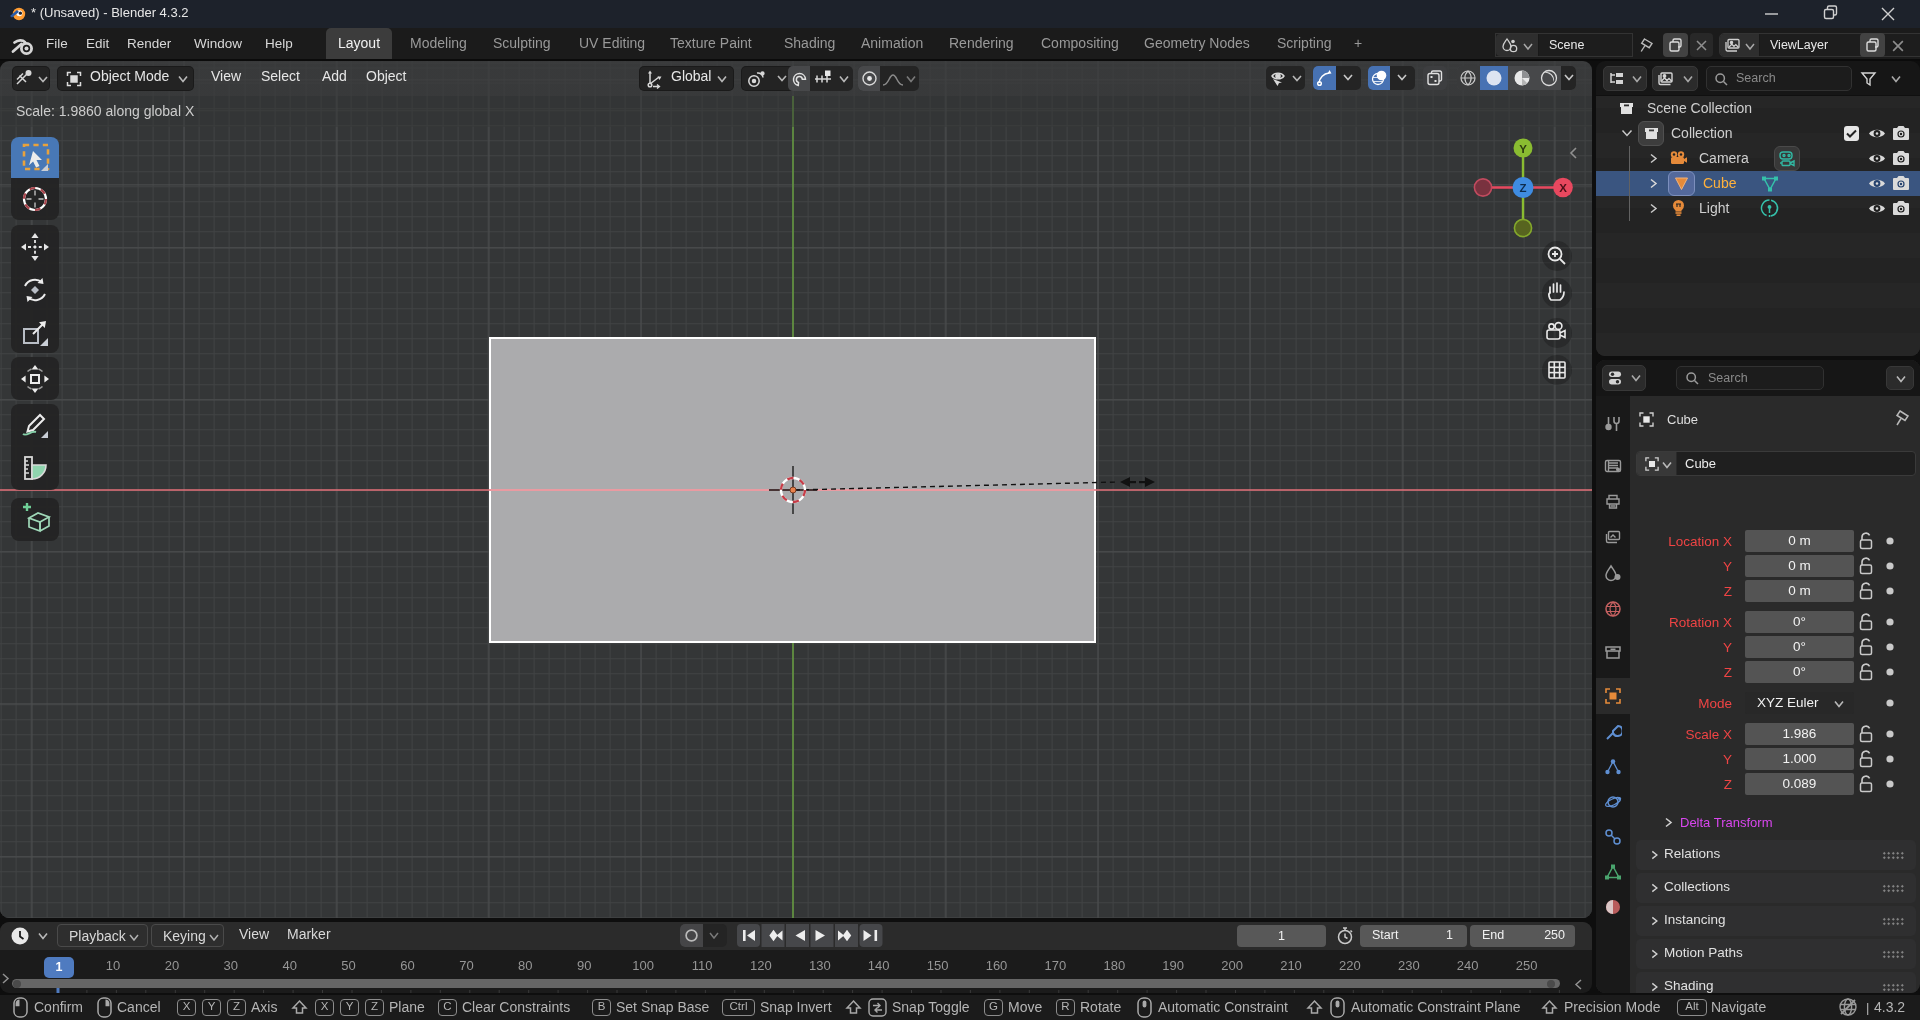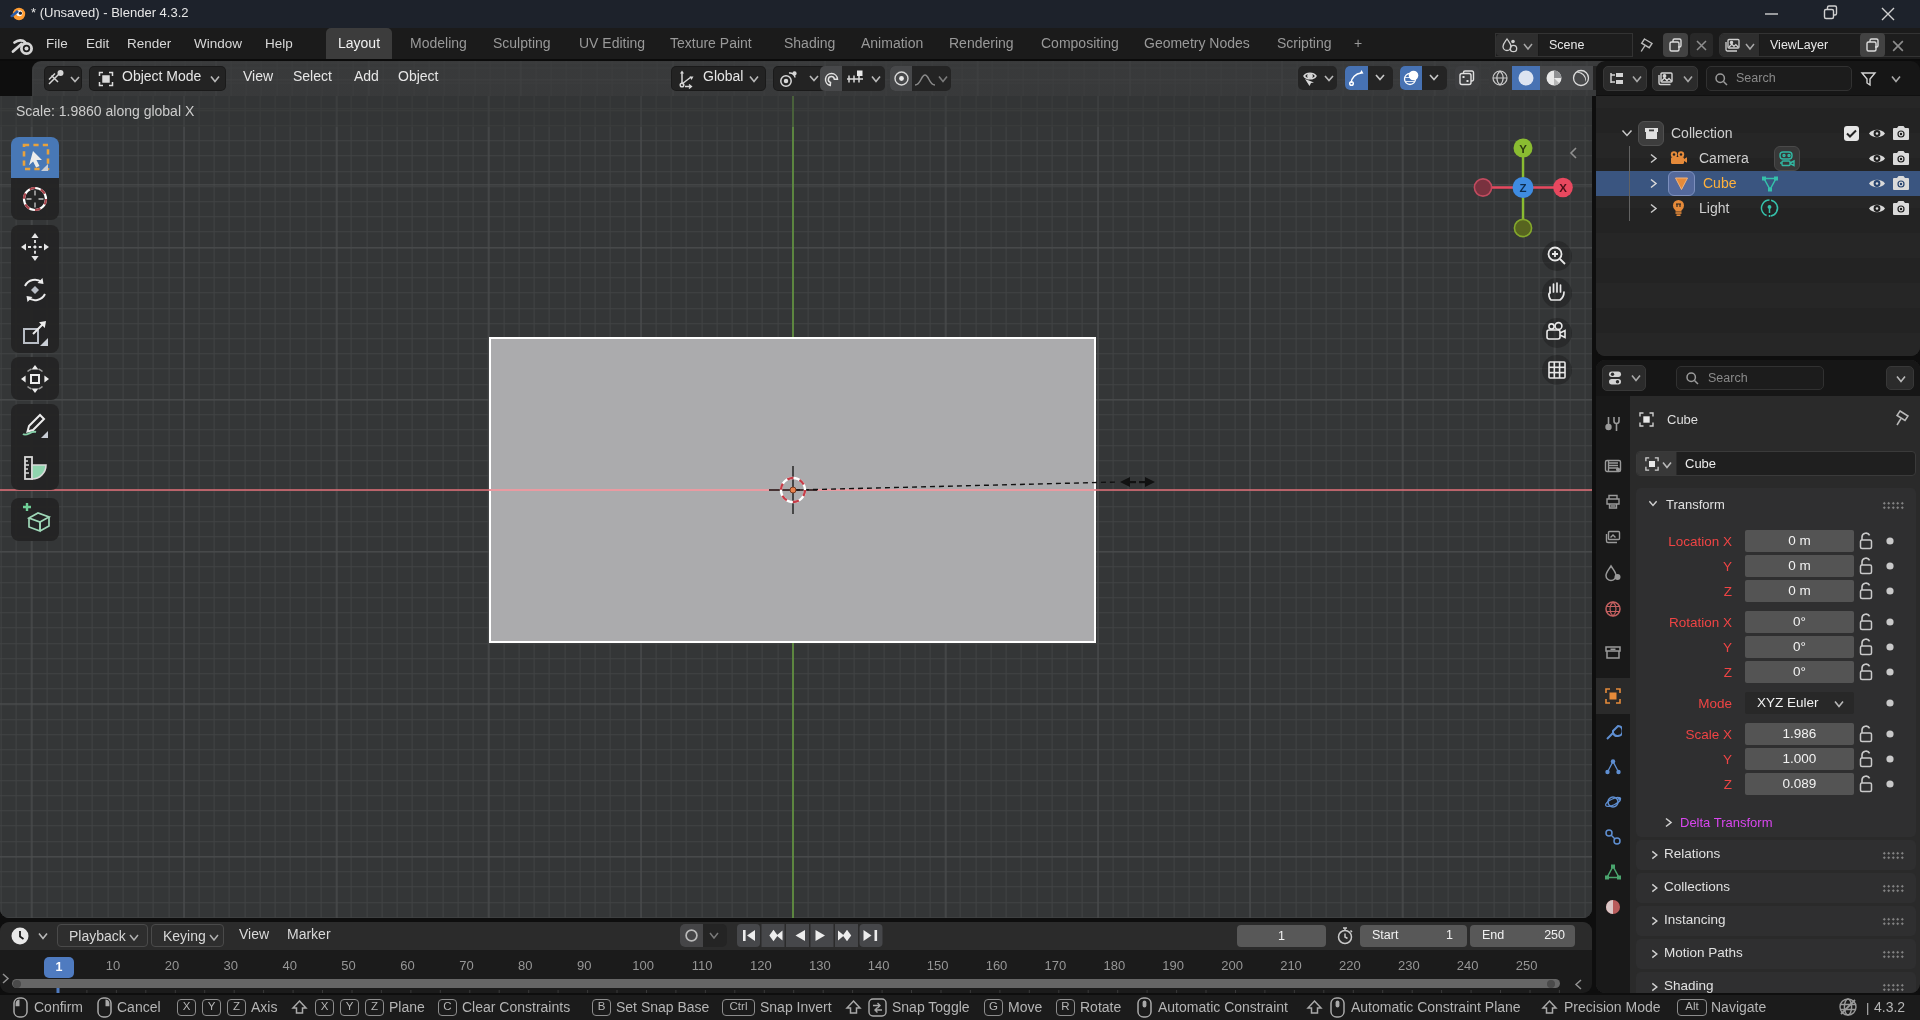--- a/index.html
+++ b/index.html
@@ -20,21 +20,21 @@
 
   
   #toolheader { left:0; top:61px; width:1592px; height:35px; border-radius:9px 9px 0 0;
     background:
       linear-gradient(rgba(58,59,60,0.72), rgba(58,59,60,0.72)),
       repeating-linear-gradient(90deg, #4c4e4f 0 1px, transparent 1px 152.3px),
       repeating-linear-gradient(0deg, #4c4e4f 0 1px, transparent 1px 152.3px),
       repeating-linear-gradient(90deg, #414344 0 1px, transparent 1px 15.23px),
       repeating-linear-gradient(0deg, #414344 0 1px, transparent 1px 15.23px),
       #343637;
-    background-position: 0 0, 31.5px 0px, 0px 124.4px, 0.6px 0px, 0px 2.56px; margin-left: 32px; }
+    background-position: 0 0, 31.5px 0px, 0px 124.4px, 0.6px 0px, 0px 2.56px; }
   .th-menu { position:absolute; top:7px; font-size:14px; color:#e6e6e6; }
   .pill { position:absolute; background:#232323; border:1px solid rgba(0,0,0,0.25); border-radius:5px; }
 
   
   #viewport { left:0; top:96px; width:1592px; height:822px; background:#343637; overflow:hidden; border-radius:0 0 9px 9px; }
   #opstrip { left:0; top:0; width:1594px; height:31px; background:rgba(52,53,54,0.45); }
   #optext { left:16px; top:7px; font-size:14px; color:#cccccc; }
   #vptext { left:82px; top:40px; font-size:14px; color:#d4d4d4; line-height:22.5px; text-shadow:0 1px 2px rgba(0,0,0,.7); }
   .toolbtn { position:absolute; left:11px; width:48px; background:rgba(36,36,36,.95); }
   .toolbtn.active { background:#4878b6; }
@@ -473,20 +473,27 @@
       <div class="abs" style="left:29px;top:4px;font-size:12.5px;color:#8a8a8a">Search</div>
     </div>
     <svg class="abs" style="left:262px;top:9px" width="50" height="18" viewBox="0 0 50 18">
       <path d="M4 3 h13 l-5 6 v6 l-3 -2 v-4 z" stroke="#d4d4d4" stroke-width="1.4" fill="none"></path>
       <path d="M34 6.5 l4 5 l4 -5" stroke="#a8a8a8" stroke-width="1.6" fill="none"></path>
     </svg>
   </div>
   <div class="abs" id="outliner">
 
     <div class="abs" style="left:0;top:0;width:326px;height:262px;background:repeating-linear-gradient(0deg,#262626 0 25px,#232323 25px 50px)"></div>
+    <div class="olrow" style="top:0">
+      <svg class="abs" style="left:22px;top:4px" width="17" height="17" viewBox="0 0 17 17">
+        <path d="M2 3 h13 v4 h-13 z M3 7 v7 h11 v-7" fill="#e0e0e0"></path>
+        <rect x="6" y="4.5" width="5" height="1.8" fill="#2a2a2a"></rect>
+      </svg>
+      <div class="lbl" style="left:51px">Scene Collection</div>
+    </div>
     <div class="olrow" style="top:25px">
       <svg class="abs" style="left:25px;top:8px" width="12" height="9" viewBox="0 0 12 9">
           <path d="M1.5 1.5 l4.5 5 l4.5 -5" stroke="#c8c8c8" stroke-width="1.5" fill="none"></path>
         </svg>
       <div class="abs" style="left:42px;top:0px;width:26px;height:25px;background:#3d3d3d;border:1px solid #505050;border-radius:6px"></div>
       <svg class="abs" style="left:47px;top:4px" width="17" height="17" viewBox="0 0 17 17">
         <path d="M2 3 h13 v4 h-13 z M3 7 v7 h11 v-7" fill="#e0e0e0"></path>
         <rect x="6" y="4.5" width="5" height="1.8" fill="#3d3d3d"></rect>
       </svg>
       <div class="lbl" style="left:75px">Collection</div>
@@ -737,27 +744,20 @@
           <path d="M2 5.5 v-3.5 h3.5 M11.5 2 h3.5 v3.5 M15 11.5 v3.5 h-3.5 M5.5 15 h-3.5 v-3.5"></path>
         </g>
         <rect x="5.3" y="5.3" width="6.4" height="6.4" fill="#e8e8e8"></rect>
       </svg>
       <svg class="abs" style="left:24px;top:8px" width="12" height="10" viewBox="0 0 12 10">
           <path d="M2 2.5 l4 5 l4 -5" stroke="#b8b8b8" stroke-width="1.6" fill="none"></path>
         </svg>
       <div class="abs" style="left:48px;top:3.5px;font-size:13px;color:#ededed">Cube</div>
     </div>
 
-    <div class="ppanel" style="top:128px;height:349px">
-      <svg class="parrow" style="left:12px;top:11px" width="11" height="10" viewBox="0 0 11 10">
-          <path d="M1.5 2 l4 4.5 l4 -4.5" stroke="#cfcfcf" stroke-width="1.6" fill="none"></path>
-        </svg>
-      <div class="hdr" style="left:30px;top:9px;font-size:13px">Transform</div>
-      <div class="grip" style="top:13px"></div>
-    </div>
     <div class="flabel" style="left:3px;top:174px">Location X</div>
     <div class="field" style="top:170px">0 m</div>
     <div class="flabel" style="left:3px;top:199px">Y</div>
     <div class="field" style="top:195px">0 m</div>
     <div class="flabel" style="left:3px;top:224px">Z</div>
     <div class="field" style="top:220px">0 m</div>
     <div class="flabel" style="left:3px;top:255px">Rotation X</div>
     <div class="field" style="top:251px">0°</div>
     <div class="flabel" style="left:3px;top:280px">Y</div>
     <div class="field" style="top:276px">0°</div>

